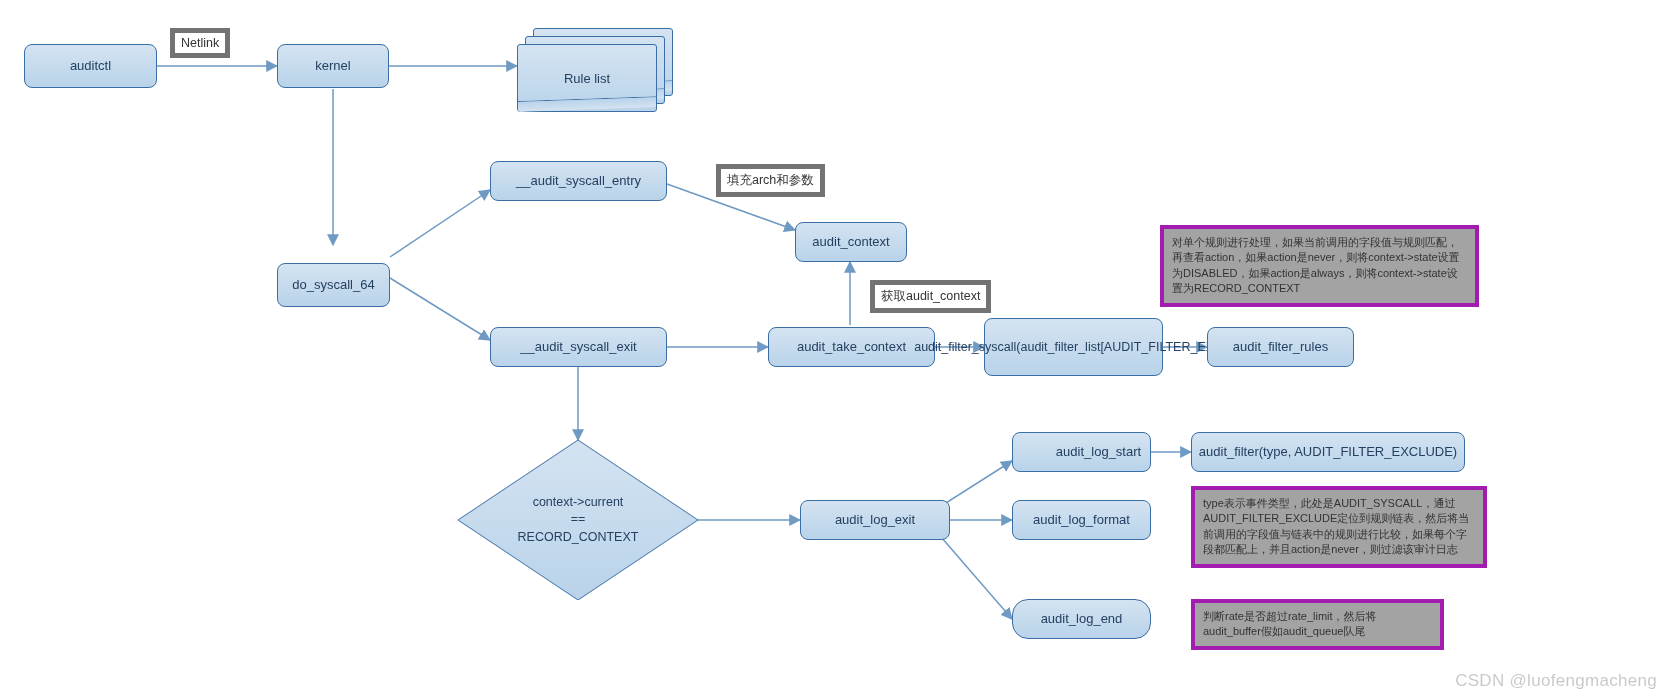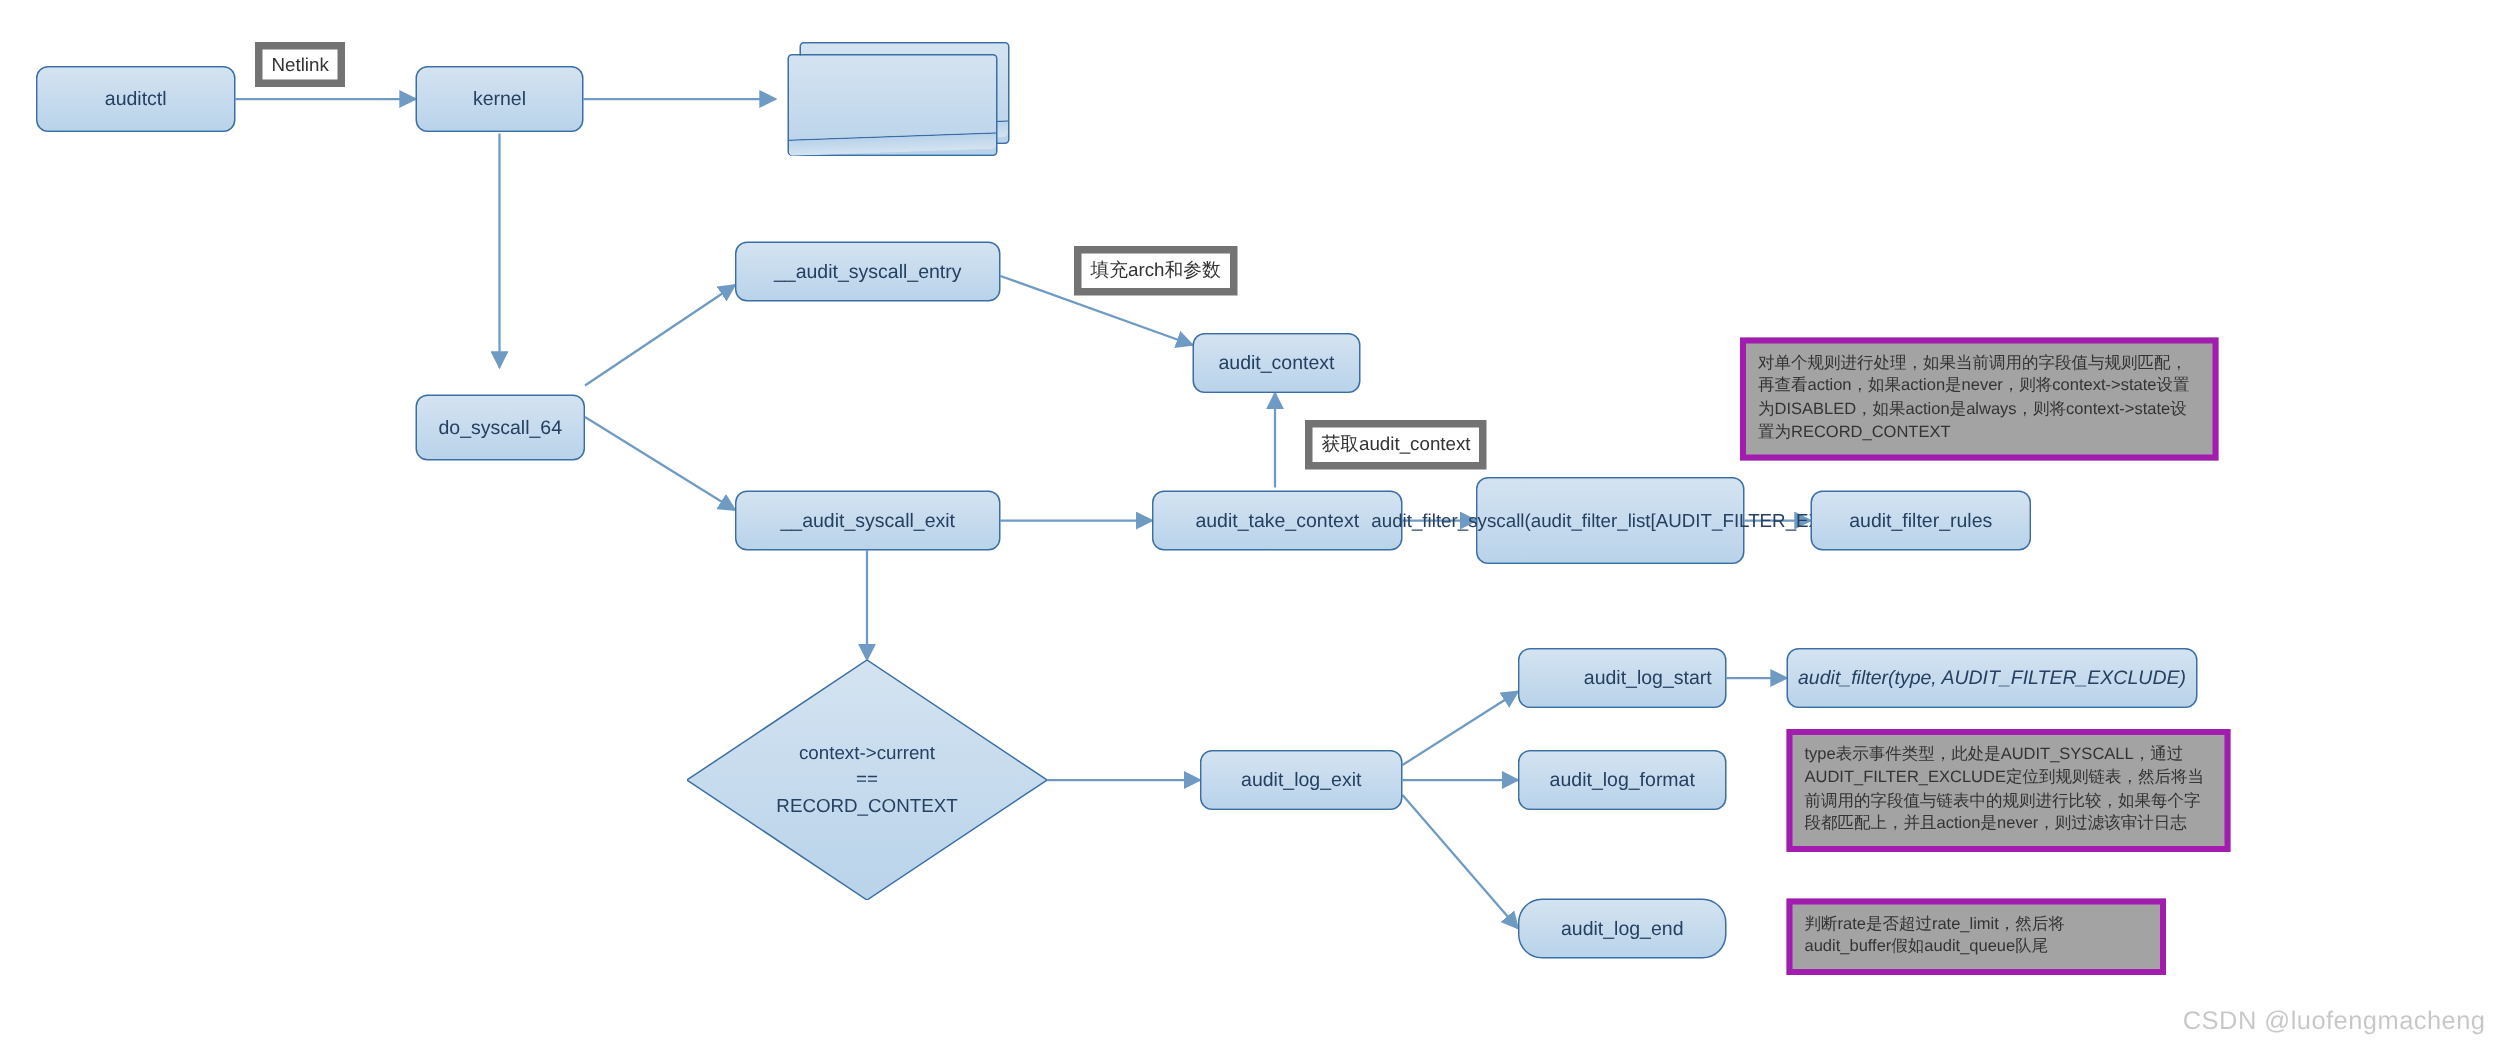--- a/index.html
+++ b/index.html
@@ -154,20 +154,23 @@
 
 <div class="node" style="left:24px; top:44px; width:133px; height:44px;">auditctl</div>
 
 <div class="label" style="left:170px; top:28px;">Netlink</div>
 
 <div class="node" style="left:277px; top:44px; width:112px; height:44px;">kernel</div>
 
 <div class="stack" style="left:517px; top:28px; width:160px; height:90px;">
   <div class="card" style="left:16px; top:0;"></div>
   <div class="card" style="left:8px; top:8px;"></div>
+  <div class="card front" style="left:0; top:16px;">
+    <span>Rule list</span>
+  </div>
 </div>
 
 <div class="node" style="left:277px; top:245px; width:113px; height:44px;margin-top:18px;">do_syscall_64</div>
 
 <div class="node" style="left:490px; top:161px; width:177px; height:40px;">__audit_syscall_entry</div>
 
 <div class="label" style="left:716px; top:164px;">填充arch和参数</div>
 
 <div class="node" style="left:795px; top:222px; width:112px; height:40px;">audit_context</div>
 
@@ -185,27 +188,27 @@
 
 <div class="decision" style="left:458px; top:440px;">
   <svg viewBox="0 0 240 160">
     <polygon points="120,0 240,80 120,160 0,80" fill="url(#dgrad)" stroke="#3a6ea5" stroke-width="1"></polygon>
   </svg>
   <div class="dtxt" style="white-space:pre-line;">context-&gt;current
 ==
 RECORD_CONTEXT</div>
 </div>
 
-<div class="node" style="left:800px; top:500px; width:135px; height:40px;">audit_log_exit</div>
+<div class="node" style="left:800px; top:500px; width:150px; height:40px;">audit_log_exit</div>
 
 <div class="node" style="left:1012px; top:432px; width:139px; height:40px;padding-left:40px;">audit_log_start</div>
 
 <div class="node" style="left:1012px; top:500px; width:139px; height:40px;">audit_log_format</div>
 
 <div class="node" style="left:1012px; top:599px; width:139px; height:40px;border-radius:16px;">audit_log_end</div>
 
-<div class="node" style="left:1191px; top:432px; width:274px; height:40px;font-style:italic;">audit_filter(type, AUDIT_FILTER_EXCLUDE)</div>
+<div class="node" style="left:1191px; top:432px; width:274px; height:40px;">audit_filter(type, AUDIT_FILTER_EXCLUDE)</div>
 
 <div class="note" style="left:1191px; top:486px; width:296px;">type表示事件类型，此处是AUDIT_SYSCALL，通过AUDIT_FILTER_EXCLUDE定位到规则链表，然后将当前调用的字段值与链表中的规则进行比较，如果每个字段都匹配上，并且action是never，则过滤该审计日志</div>
 
 <div class="note" style="left:1191px; top:599px; width:253px;">判断rate是否超过rate_limit，然后将audit_buffer假如audit_queue队尾</div>
 
 <div class="watermark">CSDN @luofengmacheng</div>
 
 </body></html>

